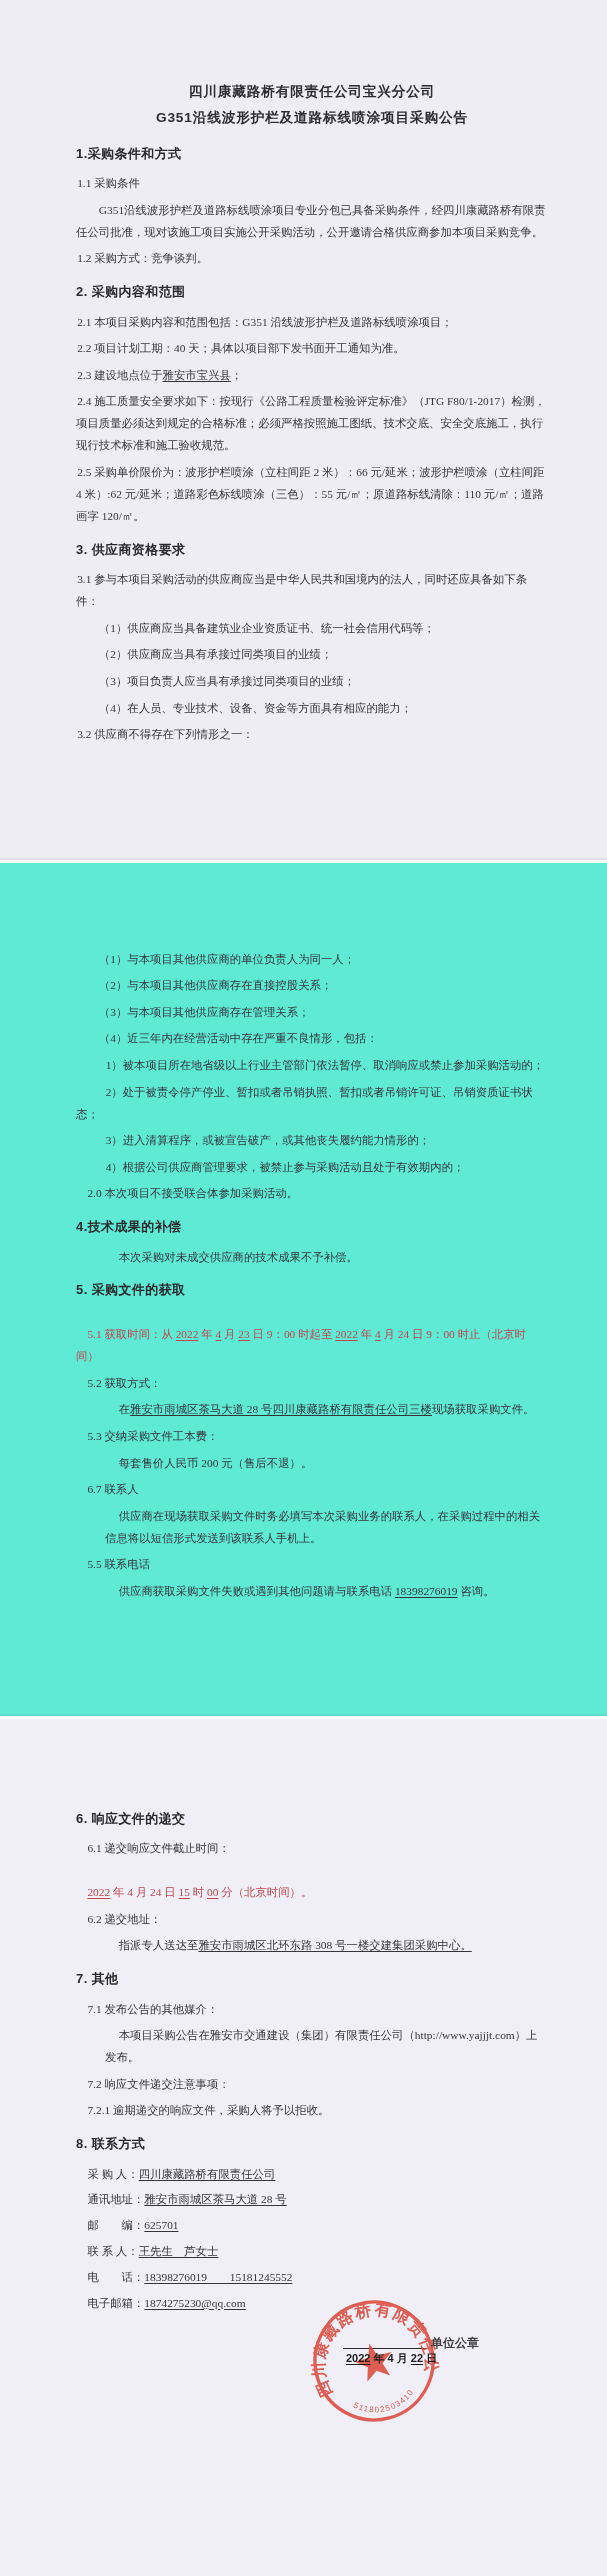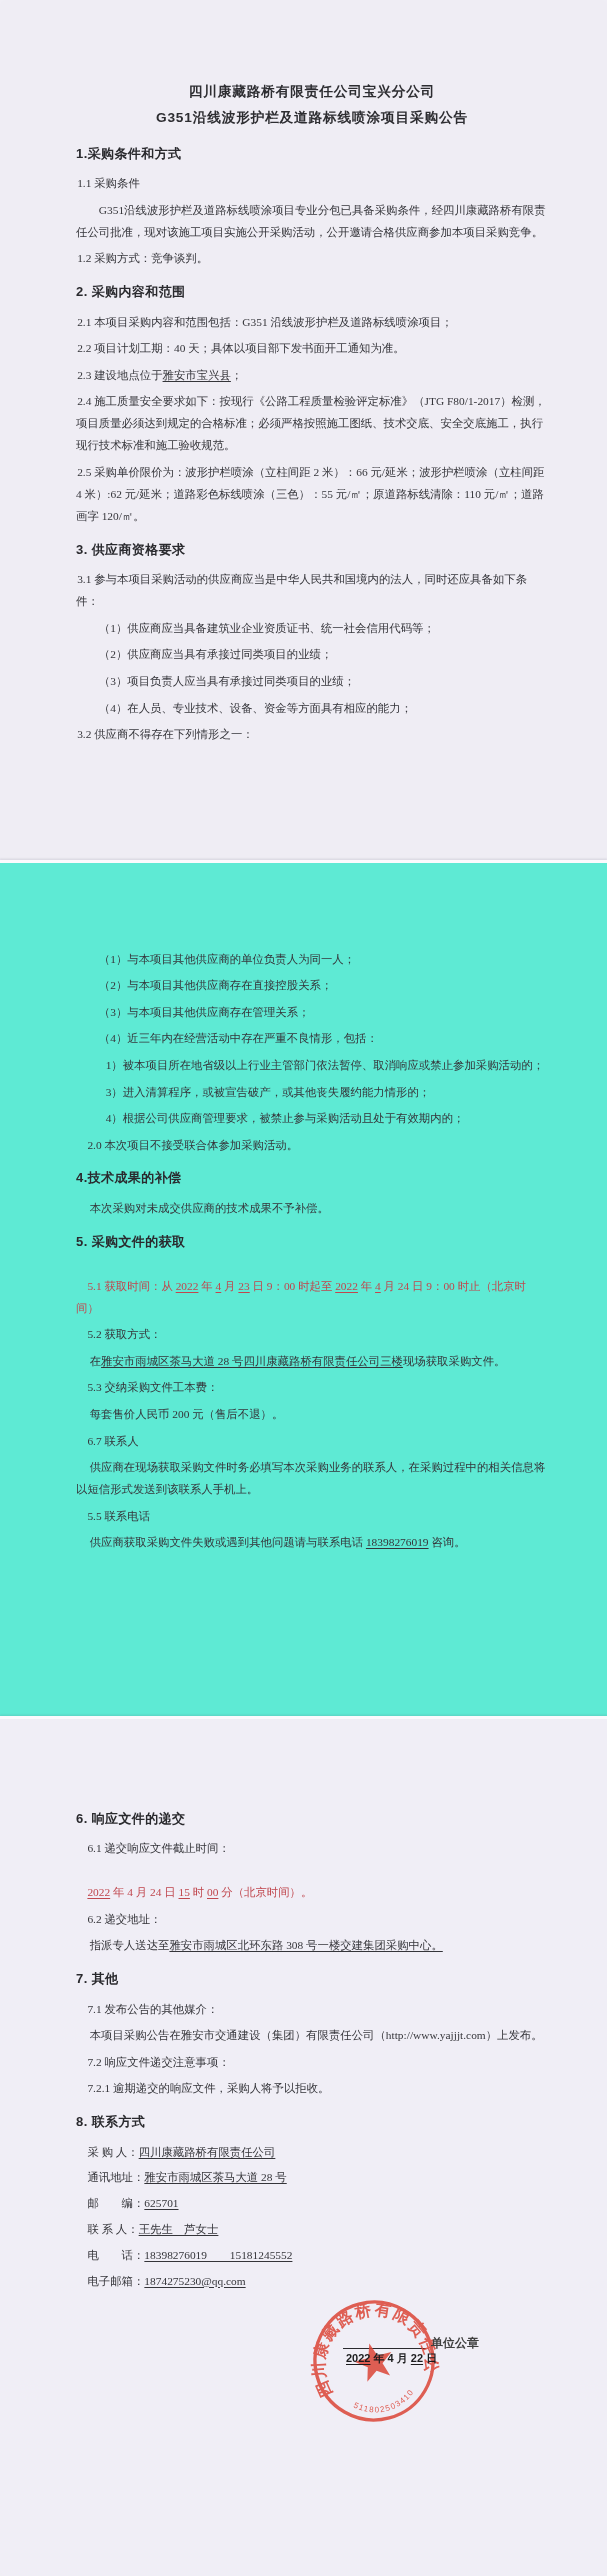--- a/index.html
+++ b/index.html
@@ -13,21 +13,21 @@
   .pg1{height:853px;padding-top:80px;background:#5eead4;}
   .pg2{height:857px;padding-top:77px;background:#f0eef6;}
   .page-sep{height:3px;background:var(--sep);box-shadow:0 -1.5px 1.5px rgba(90,80,110,.12);}
   .title{font-family:"Liberation Sans","DejaVu Sans",sans-serif;font-weight:bold;
          font-size:13.7px;line-height:26px;text-align:center;letter-spacing:0.8px;color:#2d2d31;}
   .title-wrap{margin-bottom:7.6px;}
   .b{font-size:11.4px;line-height:22px;margin:4.6px 0;}
   .h{font-family:"Liberation Sans","DejaVu Sans",sans-serif;font-weight:bold;
      font-size:13px;line-height:23px;margin:10.6px 0 7.6px;color:#2a2a2e;letter-spacing:0.4px;}
   .p{text-indent:2em;}
-  .pg1 .p,.pg2 .p{text-indent:1.2em;}
+  .pg1 .p,.pg2 .p{text-indent:1.2em;margin-left:29px;}
   .num{text-indent:1em;}
   .pg0 .num{text-indent:.1em;}
   .item{text-indent:2em;}
   .sub{text-indent:2.6em;}
   .contact{text-indent:1em;margin:3.8px 0;}
   .red{color:var(--red);margin-top:22px;}
   .u{text-decoration:underline;text-underline-offset:2.3px;}
   .stamp{position:absolute;left:307px;top:2294px;width:134px;height:134px;color:var(--stamp);
          opacity:.85;transform:rotate(-15deg);z-index:2;}
   .seal-line{position:absolute;left:343px;top:2348px;width:83px;height:0;
@@ -70,20 +70,21 @@
 
   <div class="page-sep"></div>
 
   <div class="page pg1">
     <div class="blocks">
         <div class="b item"><span>（1）与本项目其他供应商的单位负责人为同一人；</span></div>
         <div class="b item"><span>（2）与本项目其他供应商存在直接控股关系；</span></div>
         <div class="b item"><span>（3）与本项目其他供应商存在管理关系；</span></div>
         <div class="b item"><span>（4）近三年内在经营活动中存在严重不良情形，包括：</span></div>
         <div class="b sub"><span>1）被本项目所在地省级以上行业主管部门依法暂停、取消响应或禁止参加采购活动的；</span></div>
+        <div class="b sub"><span>2）处于被责令停产停业、暂扣或者吊销执照、暂扣或者吊销许可证、吊销资质证书状态；</span></div>
         <div class="b sub"><span>3）进入清算程序，或被宣告破产，或其他丧失履约能力情形的；</span></div>
         <div class="b sub"><span>4）根据公司供应商管理要求，被禁止参与采购活动且处于有效期内的；</span></div>
         <div class="b num"><span>2.0  本次项目不接受联合体参加采购活动。</span></div>
         <div class="b h"><span>4.技术成果的补偿</span></div>
         <div class="b p"><span>本次采购对未成交供应商的技术成果不予补偿。</span></div>
         <div class="b h"><span>5.  采购文件的获取</span></div>
         <div class="b num red"><span>5.1 获取时间：从 </span><span class="u">2022</span><span> 年 </span><span class="u">4</span><span> 月 </span><span class="u">23</span><span> 日 9：00 时起至 </span><span class="u">2022</span><span> 年 </span><span class="u">4</span><span> 月 24 日 9：00 时止（北京时间）</span></div>
         <div class="b num"><span>5.2  获取方式：</span></div>
         <div class="b p"><span>在</span><span class="u">雅安市雨城区茶马大道 28 号四川康藏路桥有限责任公司三楼</span><span>现场获取采购文件。</span></div>
         <div class="b num"><span>5.3 交纳采购文件工本费：</span></div>

